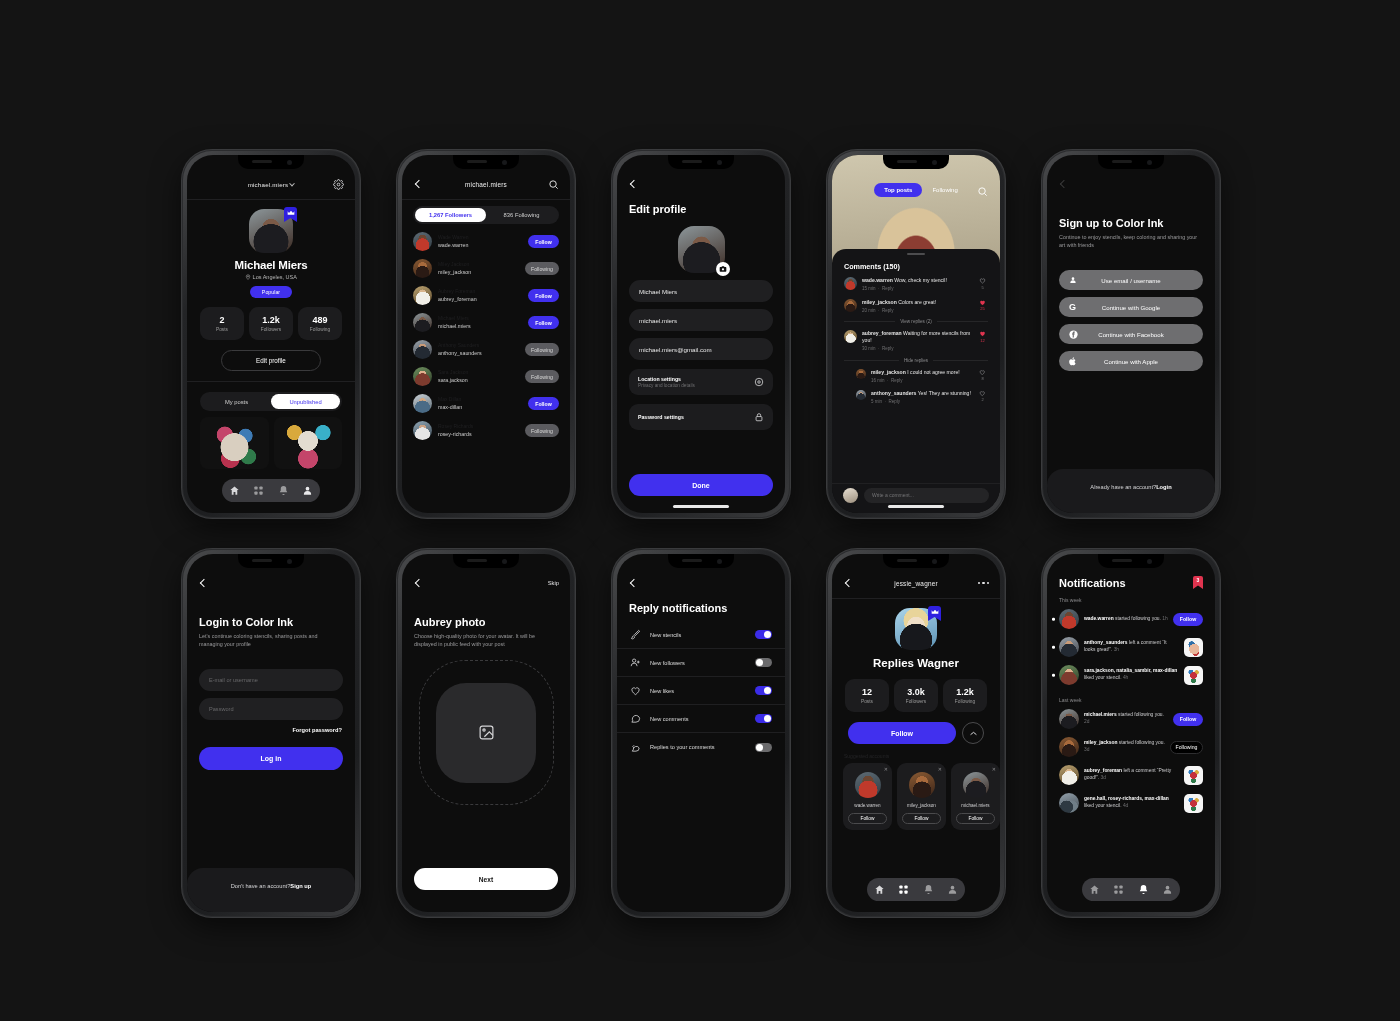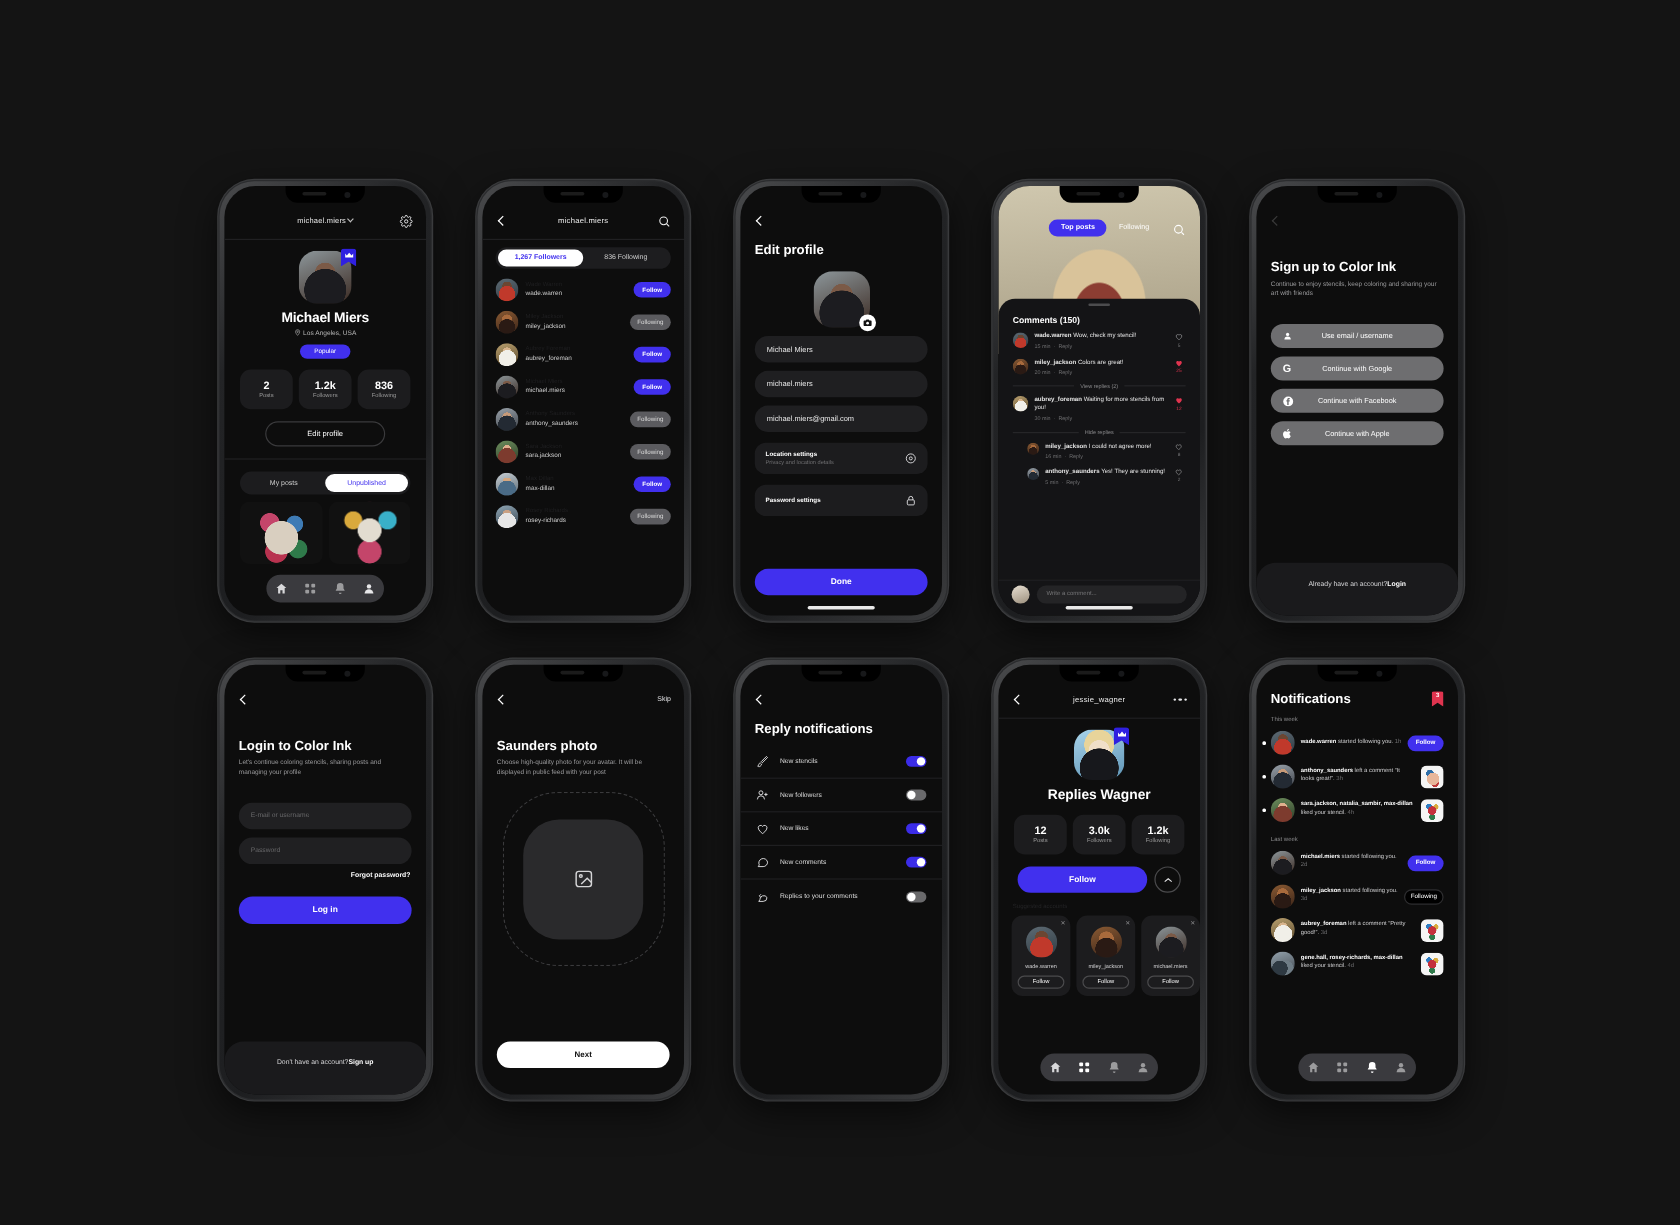--- a/index.html
+++ b/index.html
@@ -333,21 +333,21 @@
         <div class="stats">
           <div class="stat">
             <b>2</b>
               <span>Posts</span>
             </div>
           <div class="stat">
             <b>1.2k</b>
               <span>Followers</span>
             </div>
           <div class="stat">
-            <b>836</b>
+            <b>489</b>
               <span>Following</span>
             </div>
         </div>
 
         <div class="editbtn">Edit profile</div>
       </div>
 
       <div class="sep" style="margin-top:10px;"></div>
 
       <div class="tabs1">
@@ -704,21 +704,21 @@
       <div class="notch">
           <i></i>
           <b></b>
         </div>
       <div class="hdr" style="margin-top:14px;">
         <div class="chev"></div>
         <div class="grow"></div>
         <div class="skip">Skip</div>
       </div>
       <div style="height:18px"></div>
-      <div class="h2">Saunders photo</div>
+      <div class="h2">Aubrey photo</div>
       <div class="sub">Choose high-quality photo for your avatar. It will be displayed in public feed with your post</div>
 
       <div class="dropzone">
         <div class="dzin">
           <svg width="17" height="17" viewBox="0 0 24 24" fill="none" stroke="#d5d5d7" stroke-width="1.7">
             <rect x="3" y="3" width="18" height="18" rx="3"></rect>
               <circle cx="8.5" cy="8.5" r="1.6"></circle>
               <path d="M21 16l-5-5-7 7"></path>
             </svg>
         </div>

